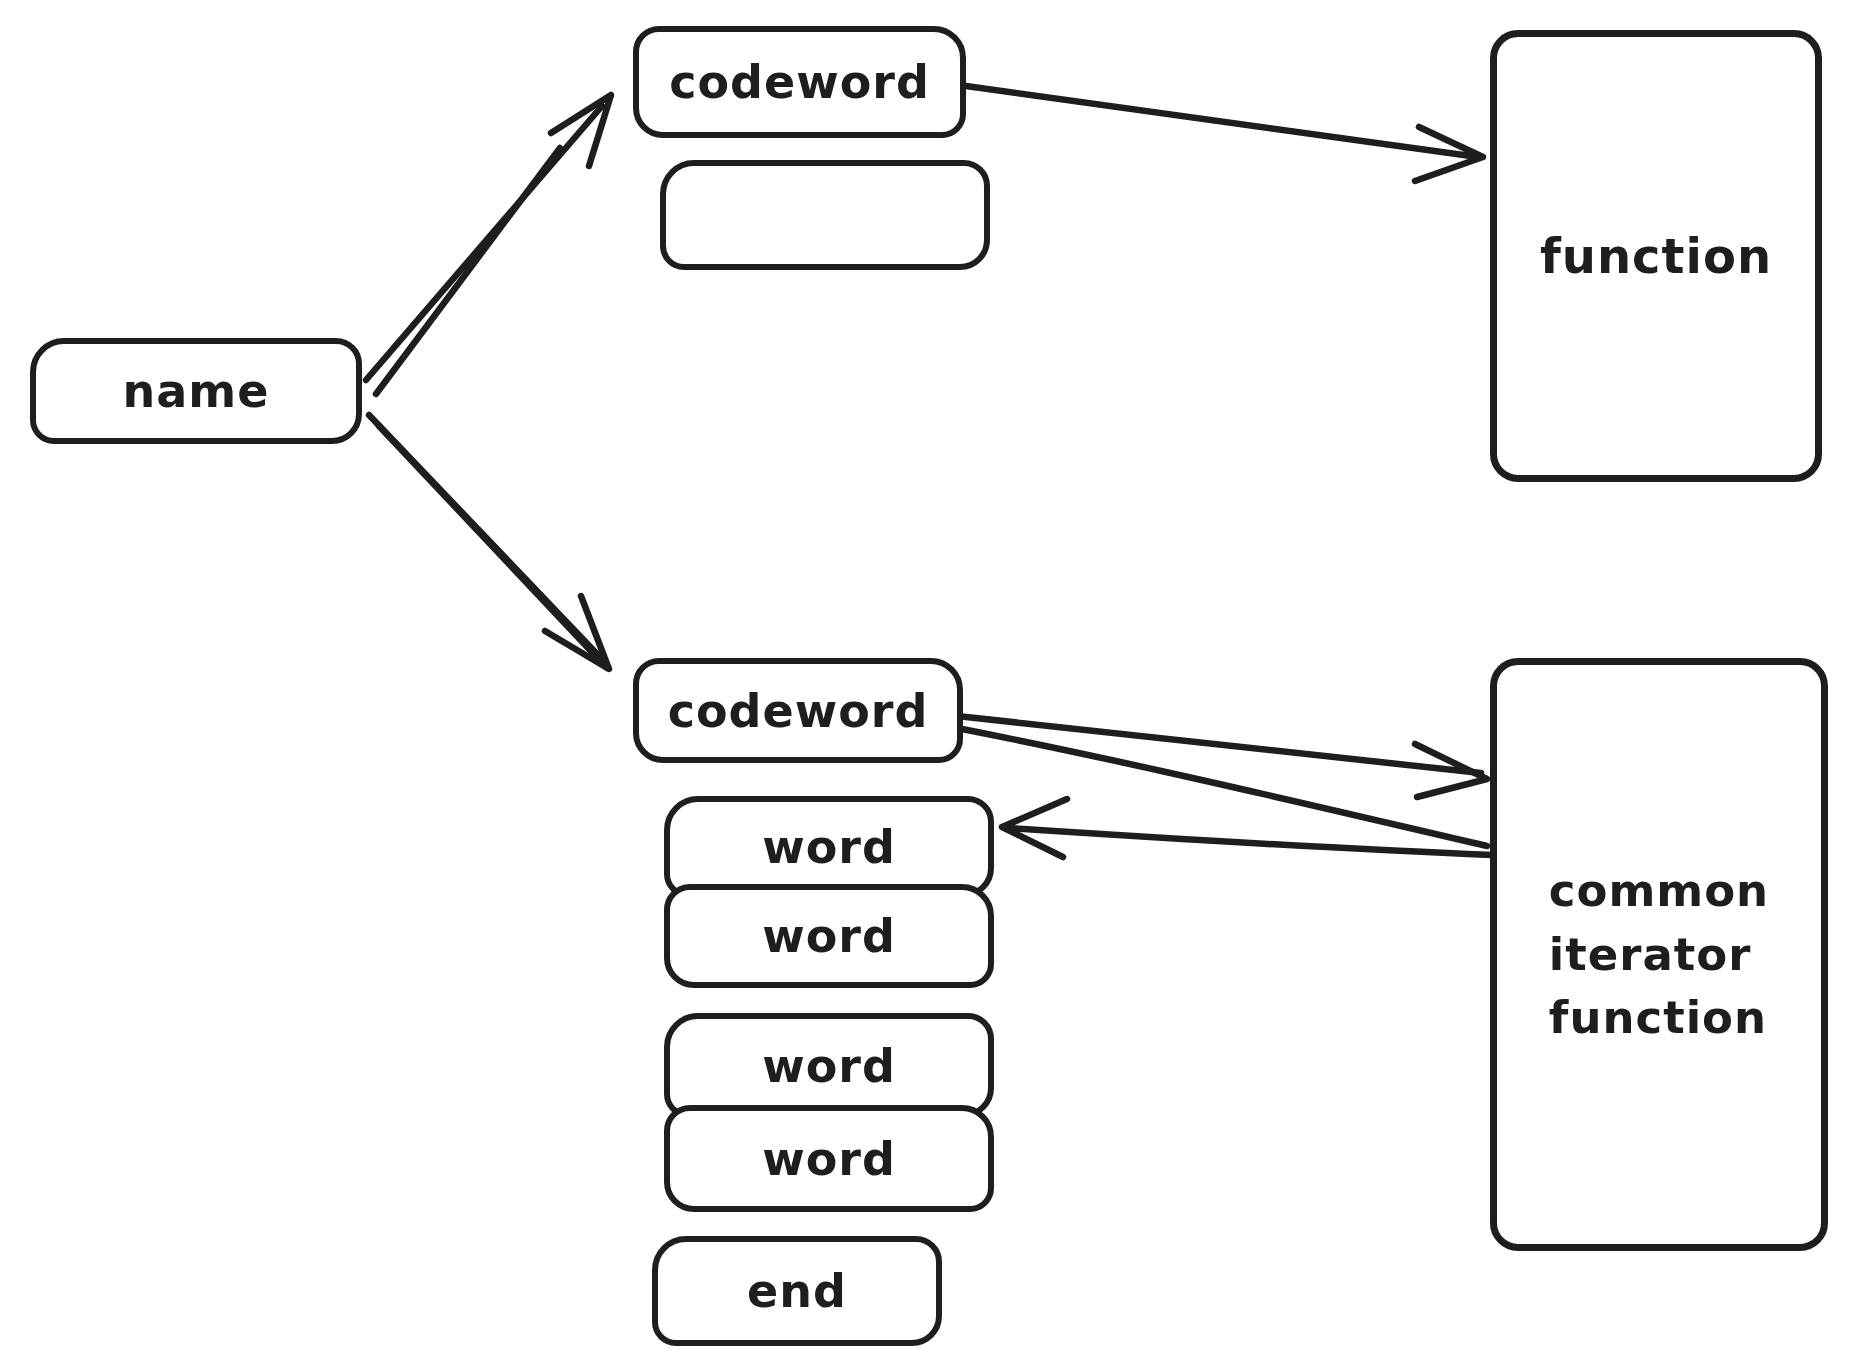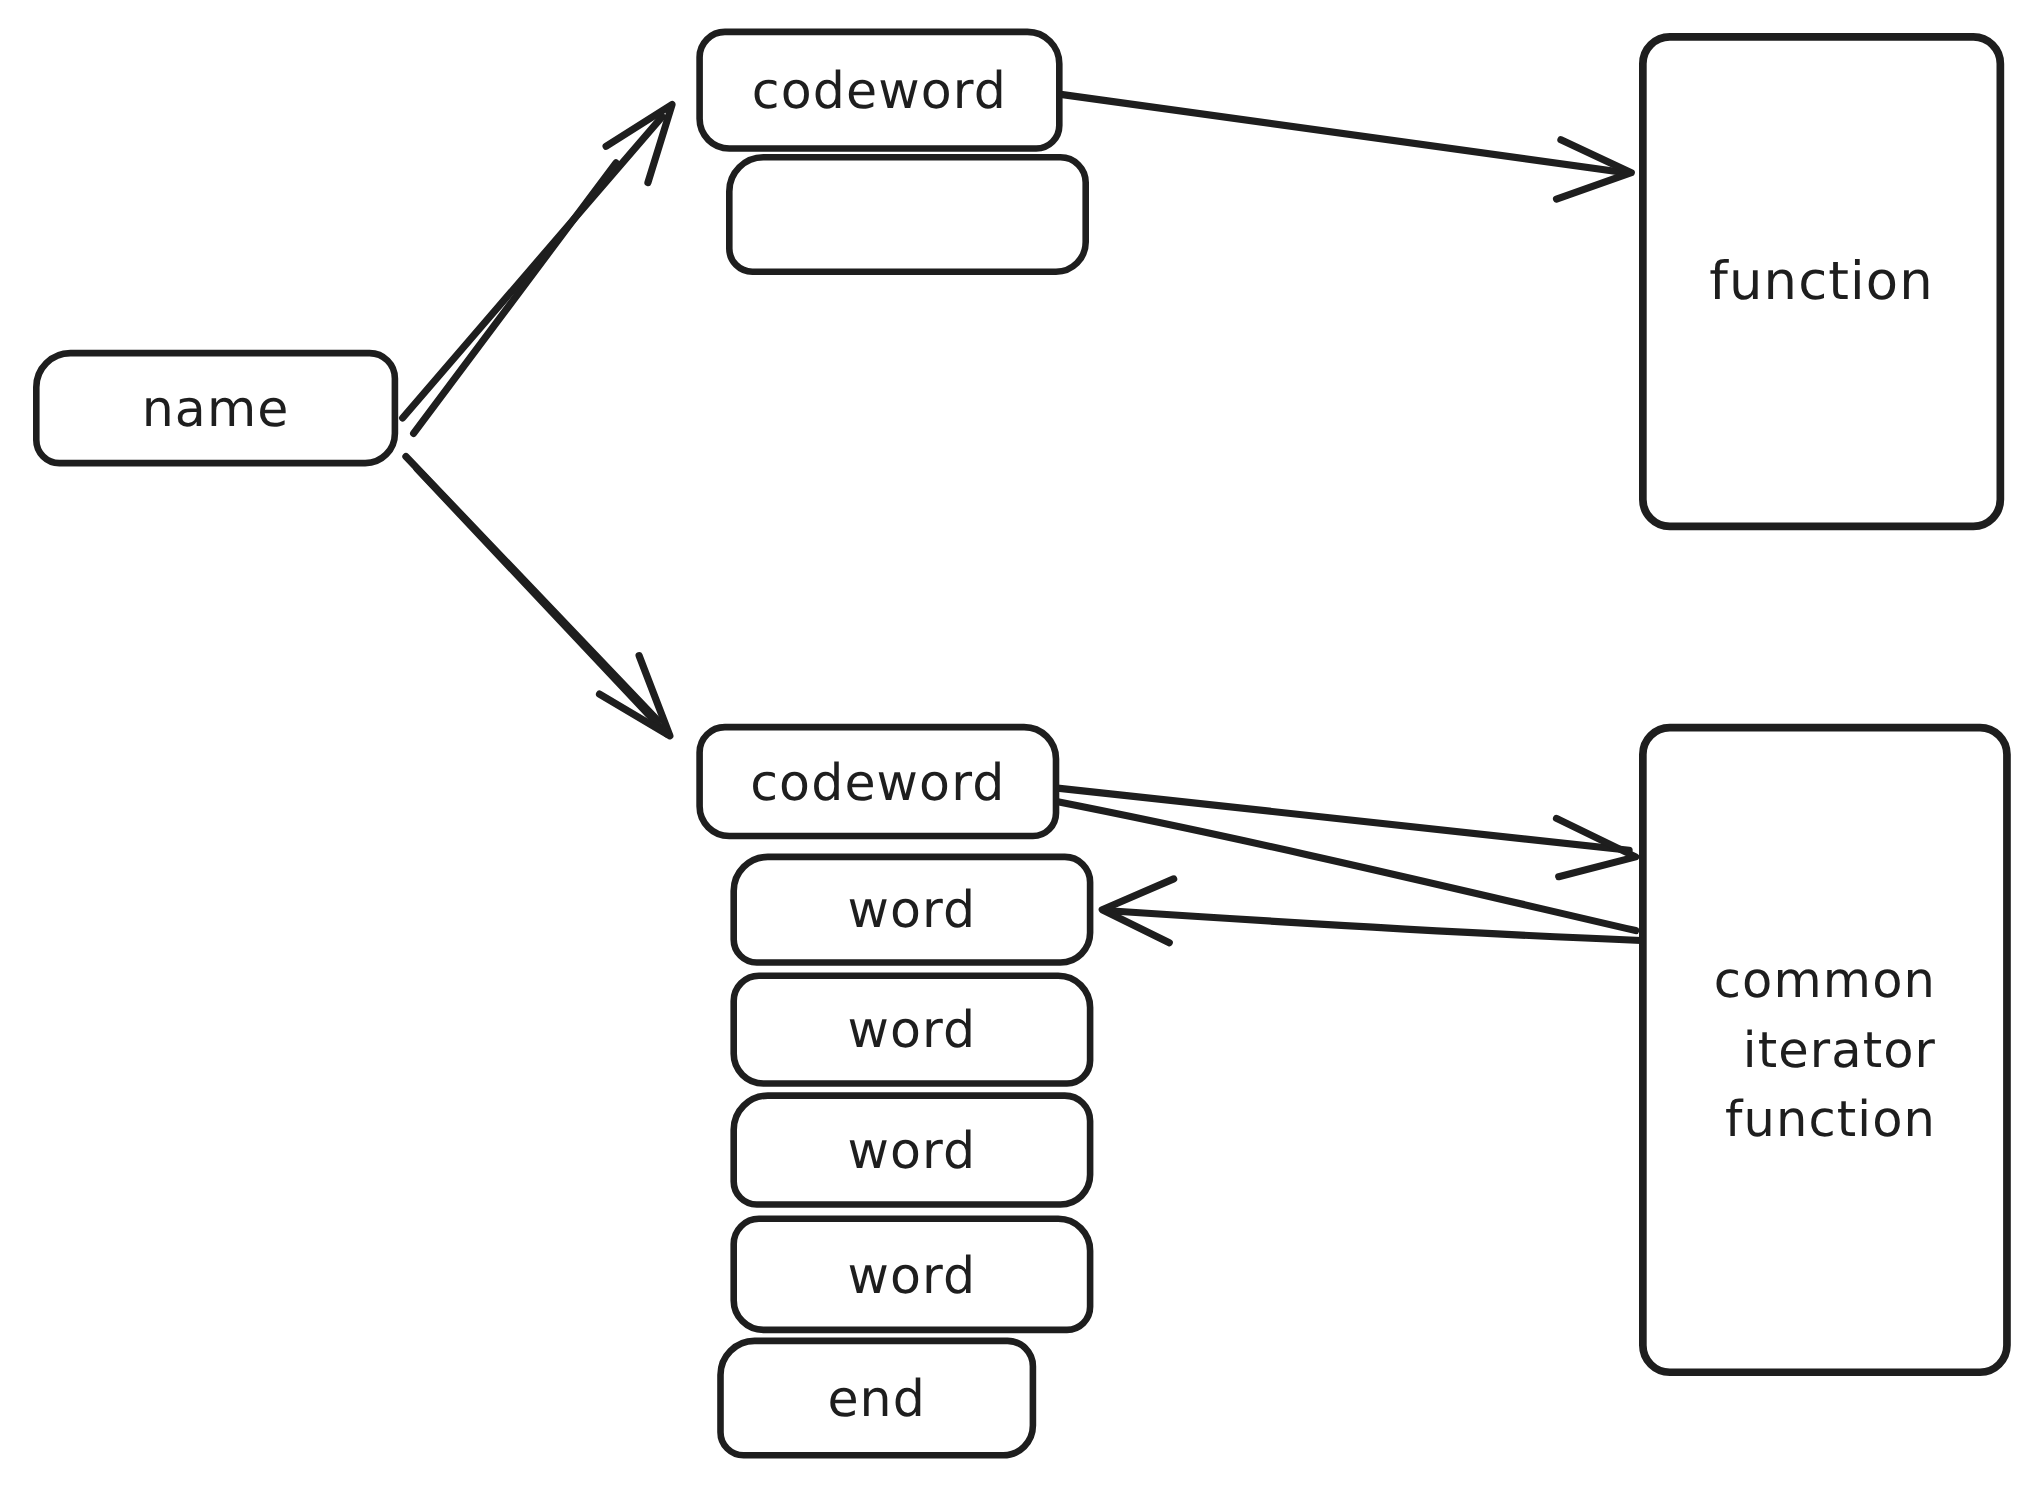--- a/index.html
+++ b/index.html
@@ -27,35 +27,35 @@
   }
   .node {
     position: absolute;
     box-sizing: border-box;
     border: 6px solid var(--stroke);
     border-radius: 30px;
     background: var(--bg);
     display: flex;
     align-items: center;
     justify-content: center;
-    text-align: right;
+    text-align: left;
     font-size: 46px;
-    font-weight: 400;
+    font-weight: 700;
     letter-spacing: 1px;
     color: var(--stroke);
   }
   .node.big {
     border-radius: 28px;
     border-width: 7px;
     font-size: 48px;
   }
   .node .label { pointer-events: none; }
   .node.multiline .label { line-height: 1.42; }
   
-  .node.tilt-a { border-radius: 34px 26px 30px 24px; }
+  .node.tilt-a { border-radius: 34px 26px 30px 24px; margin-top: 20px; }
   .node.tilt-b { border-radius: 26px 32px 24px 30px; }
 </style>
 </head>
 <body>
 
 <div id="canvas">
 
   <svg id="arrows" viewBox="0 0 1857 1356" xmlns="http://www.w3.org/2000/svg">
 
     <g>

